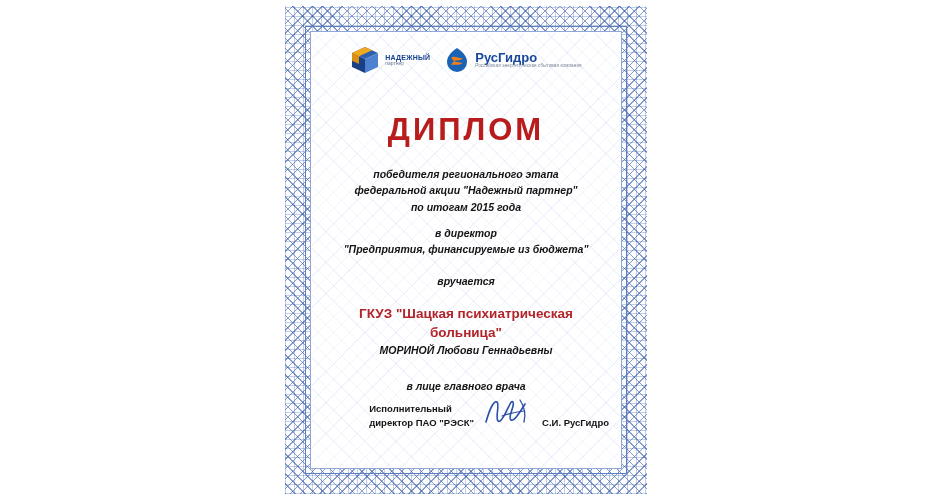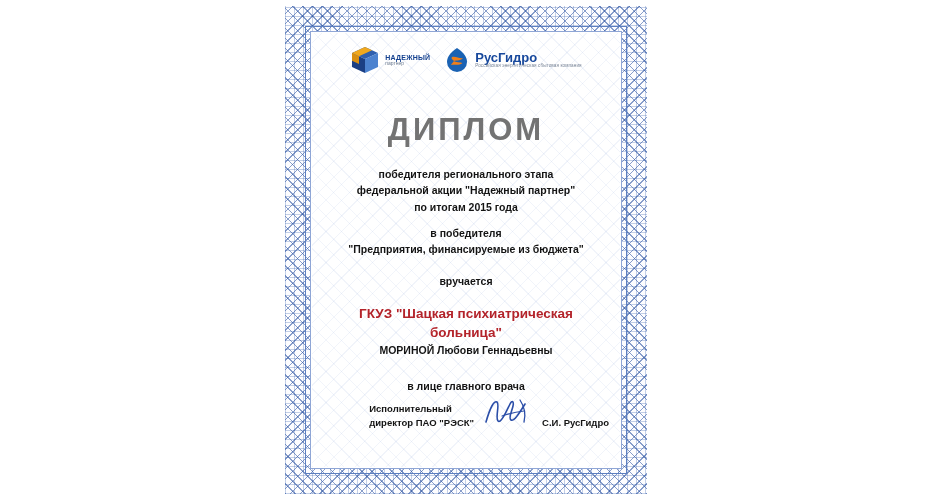--- a/index.html
+++ b/index.html
@@ -125,28 +125,29 @@
     color: #7a8698;
     white-space: nowrap;
     letter-spacing: .1px;
   }
 
   h1.diploma-title {
     font-size: 31px;
     font-weight: bold;
     letter-spacing: 3px;
     margin: 38px 0 18px 0;
-    color: #737373;
+    color: #b91c1c;
   }
 
   .line {
     font-size: 10.5px;
     font-weight: bold;
     line-height: 1.55;
     color: #141414;
+    font-style: italic;
   }
   .block-gap-sm { margin-top: 10px; }
   .block-gap-md { margin-top: 16px; }
   .block-gap-lg { margin-top: 20px; }
 
   .awardee {
     font-size: 13.5px;
     font-weight: bold;
     line-height: 1.42;
     color: #b3232a;
@@ -226,21 +227,21 @@
         </div>
 
       </div>
 
       <h1 class="diploma-title">ДИПЛОМ</h1>
 
       <div class="line">победителя регионального этапа</div>
       <div class="line">федеральной акции "Надежный партнер"</div>
       <div class="line">по итогам 2015 года</div>
 
-      <div class="line block-gap-sm">в победителя</div>
+      <div class="line block-gap-sm">в директор</div>
       <div class="line">"Предприятия, финансируемые из бюджета"</div>
 
       <div class="line block-gap-md">вручается</div>
 
       <div class="awardee">
         <div>ГКУЗ "Шацкая психиатрическая</div>
         <div>больница"</div>
       </div>
 
       <div class="line">МОРИНОЙ Любови Геннадьевны</div>

